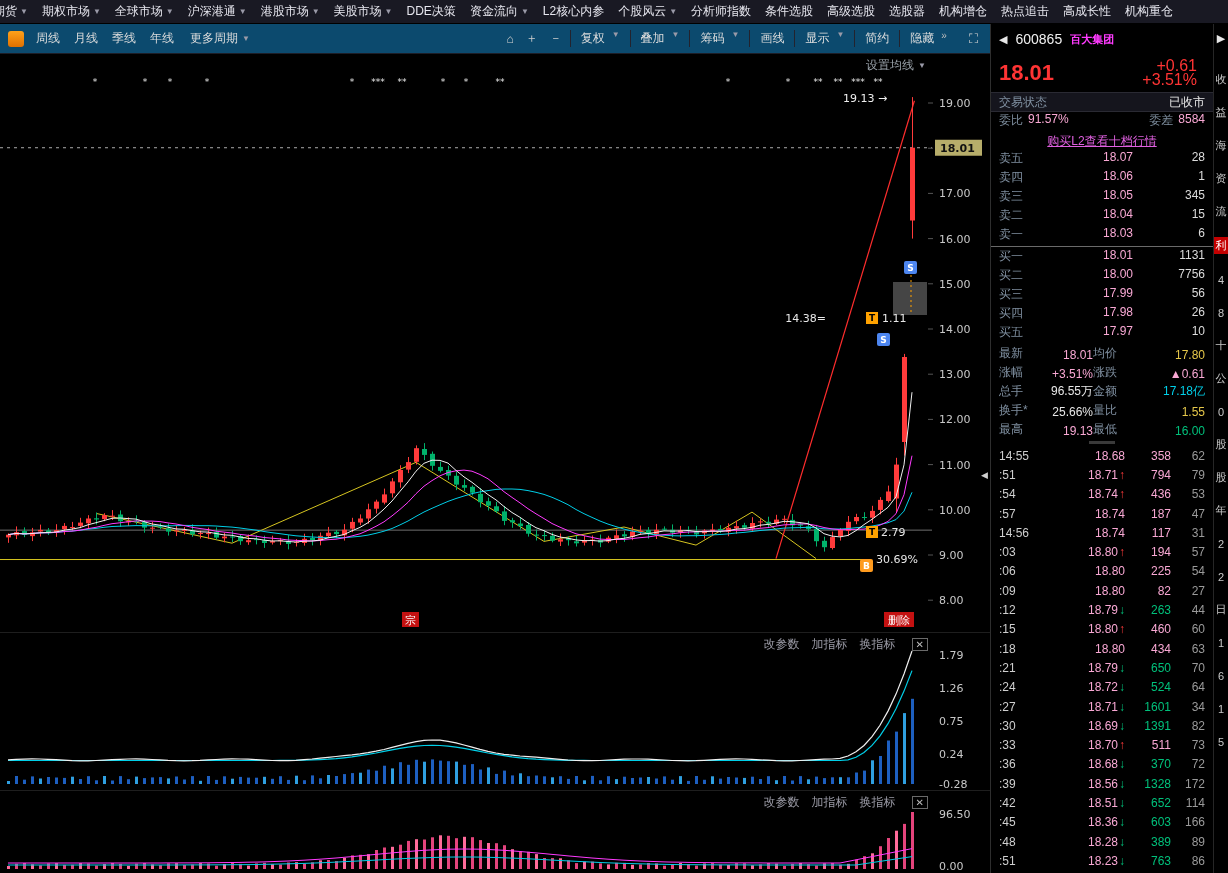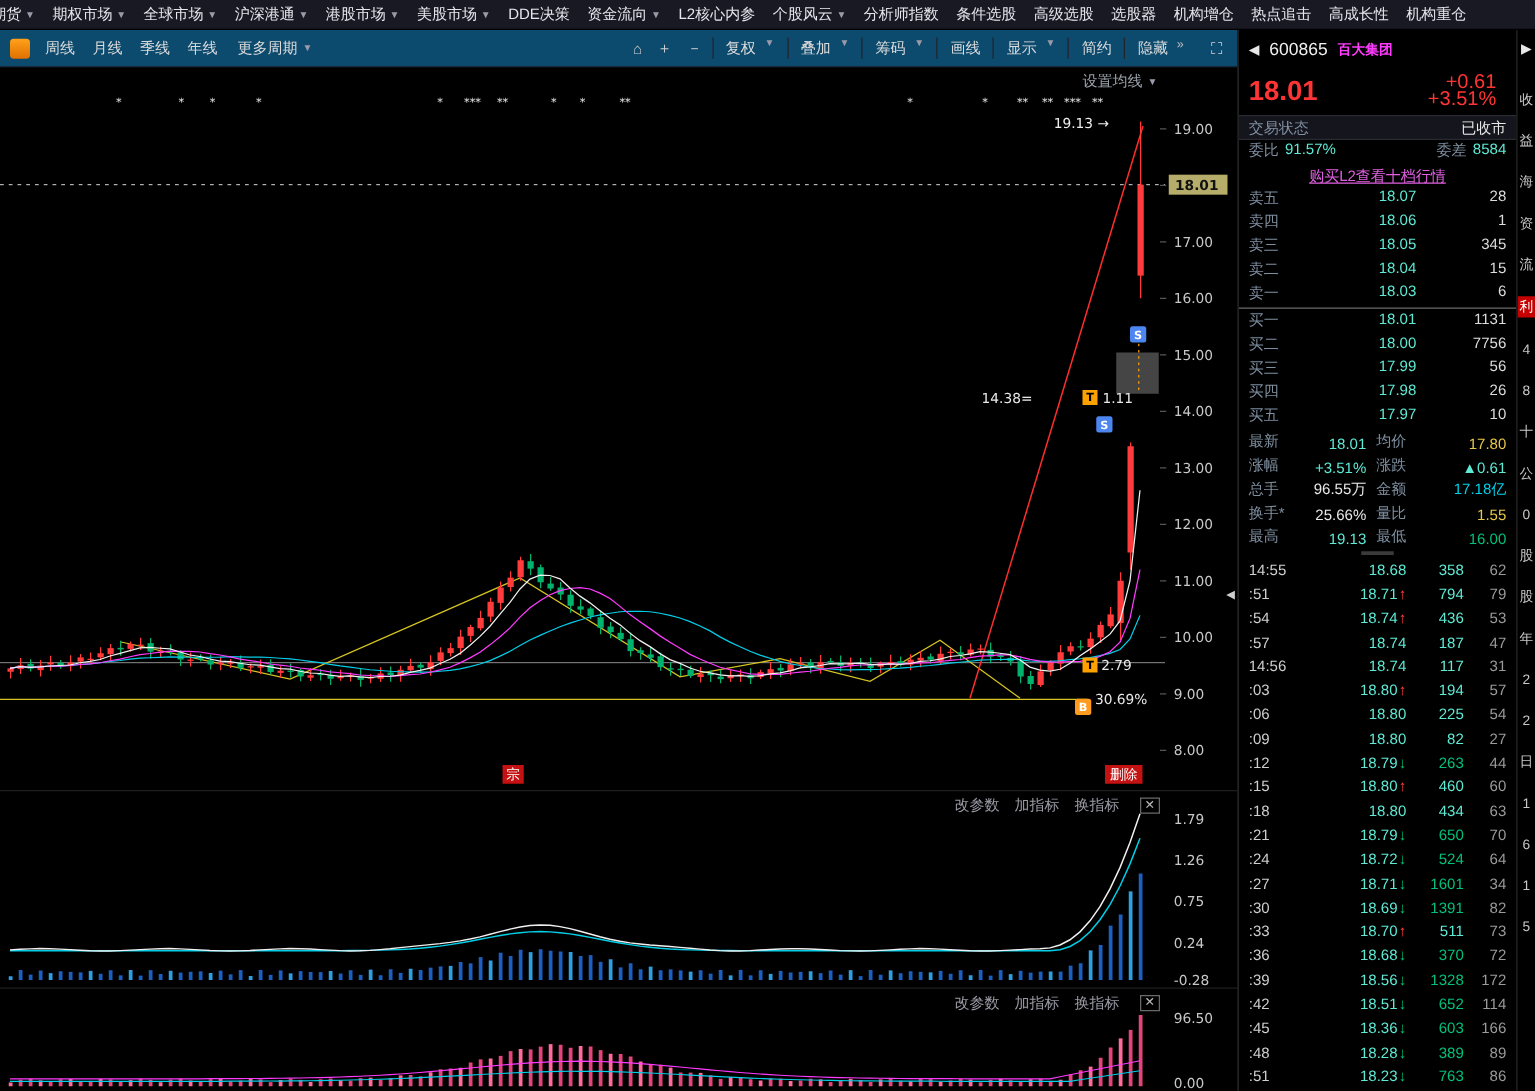--- a/index.html
+++ b/index.html
@@ -48,32 +48,32 @@
 .l2-row{height:18px;display:flex;align-items:center;justify-content:center;flex:none}
 .l2{color:#e060e0;text-decoration:underline;cursor:pointer}
 .ord{height:19px;display:flex;align-items:flex-start;padding:0 8px;flex:none}
 .ord .lab{width:32px}
 .ord-p{flex:1;text-align:right;padding-right:18px}
 .ord-q{width:54px;text-align:right;color:#dcdcdc}
 .book-divider{border-top:1px solid #6a6a6a;margin:1px 0;flex:none}
 .stat-row{height:19px;display:flex;align-items:flex-end;padding:0 8px;flex:none}
 .sl{width:38px}
 .sv{width:56px;text-align:right}
-.sl2{width:38px;margin-left:8px}
+.sl2{width:38px;}
 .sv2{flex:1;text-align:right}
 .handle{height:8px;display:flex;align-items:center;justify-content:center;flex:none;cursor:pointer}
 .handle::after{content:"";width:26px;height:3px;background:#3a3a3a}
 .ticks{flex:1;overflow:hidden}
 .tick{height:19.3px;display:flex;align-items:center;padding:0 8px}
 .tick-t{width:38px;color:#cfcfcf}
 .tick-p{flex:1;display:flex;justify-content:flex-end;gap:1px}
 .arr-u{color:#ff3b3b}.arr-d{color:#00c07b}
 .tick-v{width:46px;text-align:right}
 .tick-n{width:34px;text-align:right;color:#9a9a9a}
-.v-r{color:#5eead4}.v-g{color:#00c07b}.v-y{color:#e6c84a}.v-w{color:#e8e8e8}.v-c{color:#00cfe8}
+.v-r{color:#f9a8d4}.v-g{color:#00c07b}.v-y{color:#e6c84a}.v-w{color:#e8e8e8}.v-c{color:#00cfe8}
 .lab{color:#7f8fa0}
 
 .strip{position:absolute;top:24px;left:1213px;width:15px;height:849px;background:#000;border-left:1px solid #262626;display:flex;flex-direction:column;align-items:center;overflow:hidden}
 .strip-arrow{color:#e8e8e8;font-size:11px;margin:8px 0 18px;cursor:pointer}
 .strip-ch{color:#c8c8c8;font-size:11px;height:33px;display:flex;align-items:center;cursor:pointer}
 .strip-hl{background:#c40000;color:#fff;height:auto;padding:1px 2px;margin:9px 0}
 </style>
 </head>
 <body>
 

